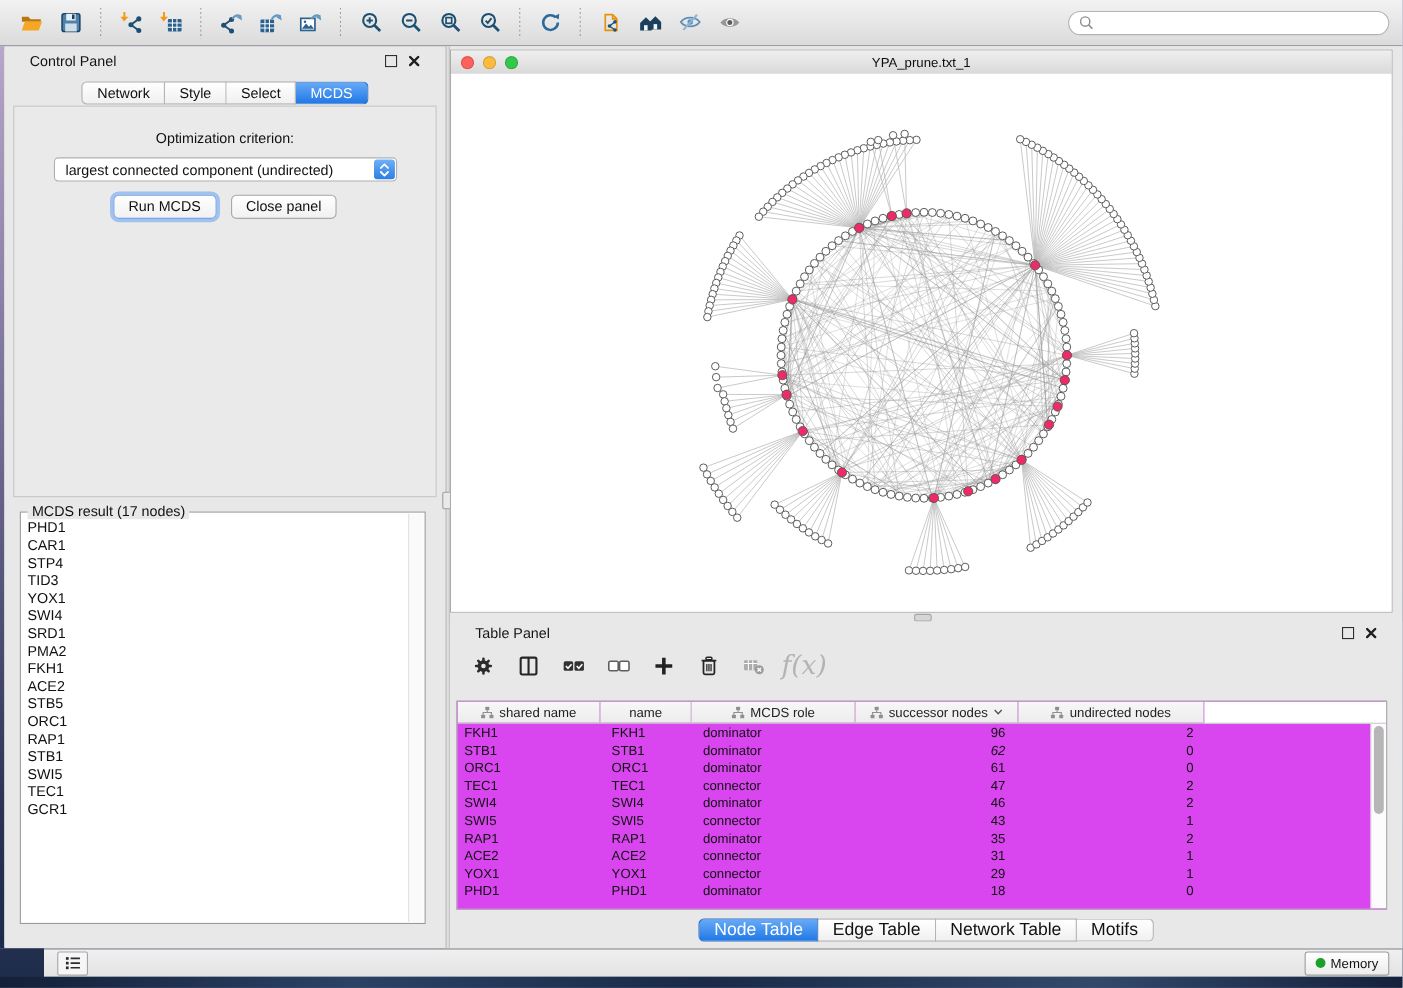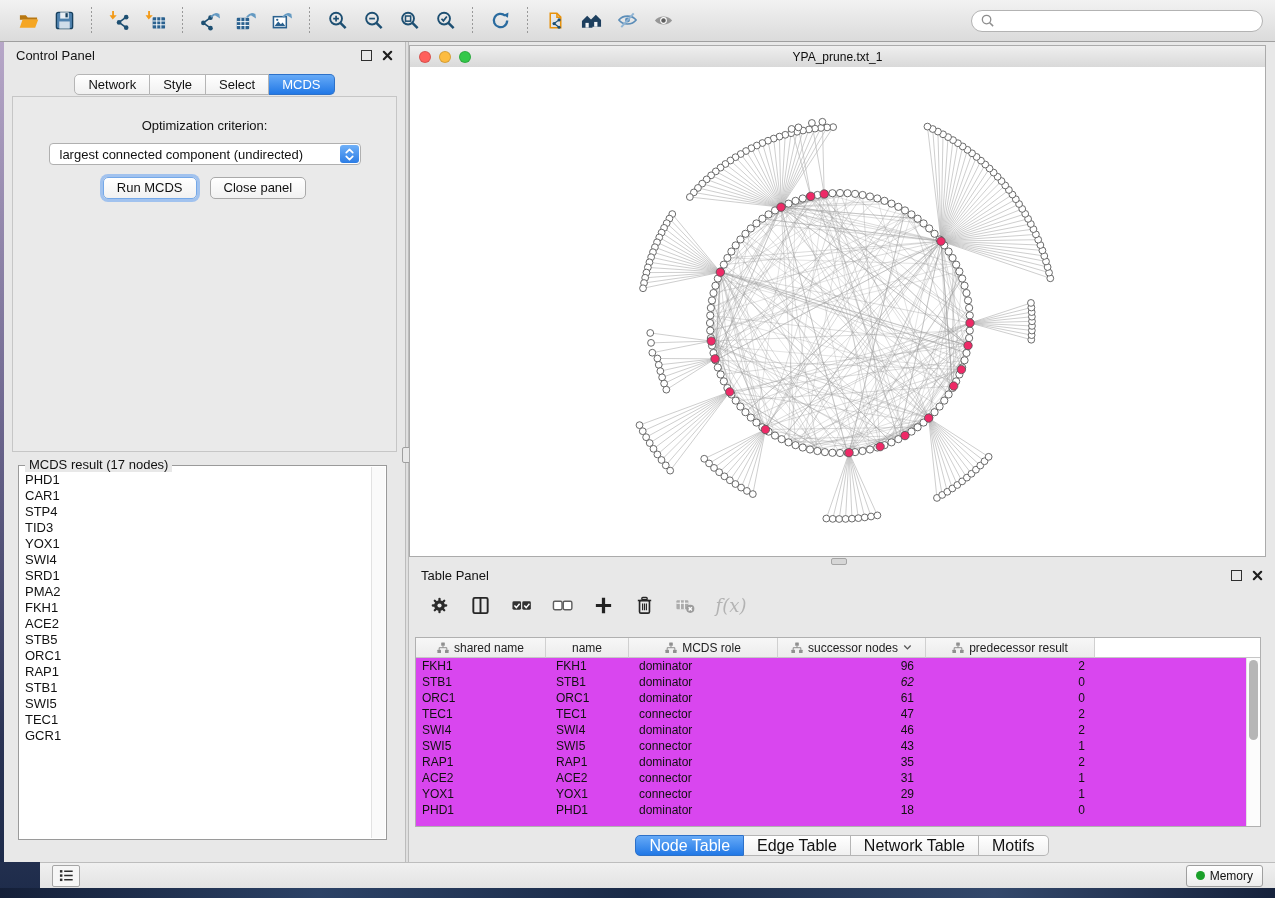--- a/index.html
+++ b/index.html
@@ -14,21 +14,21 @@
   .tsep{width:1px;height:28px;margin:0 9px;
         background-image:linear-gradient(#999 45%,rgba(0,0,0,0) 45%);background-size:1px 4px;}
   .search-wrap{margin-left:auto;margin-right:2px;width:292px;height:22px;background:#fff;
                border:1px solid #b3b3b3;border-radius:12px;display:flex;align-items:center;
                padding-left:8px;box-sizing:border-box;}
   .search-input{border:none;outline:none;flex:1;height:16px;font-size:12px;background:transparent;}
   
   .main{position:absolute;top:42px;left:0;right:0;bottom:36px;background:#e8e8e8;}
   .wall-left{position:absolute;left:0;top:0;width:4px;bottom:0;
              background:linear-gradient(#b7a7c8,#6f6890 45%,#2a3354 85%,#1d2b4a);}
-  .panel-title-row{height:20px;display:flex;align-items:center;padding:0 12px;font-size:13px;color:#141414;}
+  .panel-title-row{height:20px;display:flex;align-items:center;padding:0 23px;font-size:13px;color:#141414;}
   .win-icons{margin-left:auto;display:flex;align-items:center;gap:10px;}
   .float-box{width:9px;height:9px;border:1.5px solid #2f2f2f;background:transparent;}
   
   .control-panel{position:absolute;left:4px;top:3px;width:401px;bottom:1px;background:#e8e8e8;}
   .ctl-tabs{display:flex;justify-content:center;margin-top:9px;position:relative;z-index:2;}
   .seg{height:19px;line-height:19px;padding:0 13px;font-size:13px;color:#111;
        background:linear-gradient(#ffffff,#f0f0f0);border:1px solid #b5b5b5;border-left:none;}
   .seg:first-child{border-left:1px solid #b5b5b5;border-radius:5px 0 0 5px;}
   .seg:last-child{border-radius:0 5px 5px 0;}
   .seg.active{background:linear-gradient(#66aaf7,#2178e6);color:#fff;border-color:#2d71c8;}
@@ -66,21 +66,21 @@
   .tl{width:12px;height:12px;border-radius:50%;box-sizing:border-box;border:1px solid rgba(0,0,0,.15);}
   .net-title{position:absolute;left:0;right:0;text-align:center;font-size:12px;color:#0d0d0d;}
   .net-canvas{position:absolute;left:0;right:0;top:21px;bottom:0;background:#fff;}
   .h-divider{position:absolute;left:0;width:857px;top:515px;height:8px;}
   .h-grip{position:absolute;left:50%;margin-left:-7px;top:1px;width:14px;height:5px;background:#d6d6d6;
           border:1px solid #a5a5a5;border-radius:2px;}
   
   .table-panel{position:absolute;left:0;right:0;top:523px;bottom:0;background:#e8e8e8;}
   .tp-toolbar{display:flex;align-items:center;padding-left:18px;gap:17px;height:36px;margin-top:2px;}
   .ttbtn{width:24px;height:24px;display:flex;align-items:center;justify-content:center;}
-  .fx{font-family:"DejaVu Serif","Liberation Serif",serif;font-style:italic;font-size:18px;color:#b3b3b3;}
+  .fx{font-family:"DejaVu Serif","Liberation Serif",serif;font-style:italic;font-size:24px;color:#b3b3b3;}
   .table-box{position:absolute;left:6px;right:14px;top:72px;bottom:35px;border:1px solid #b0b0b0;
              background:#d946ef;overflow:hidden;}
   .thead{display:flex;height:20px;box-sizing:border-box;}
   .th{display:flex;align-items:center;justify-content:center;gap:5px;font-size:12px;color:#222;
       border-right:1px solid #d0d0d0;border-bottom:1px solid #c6c6c6;box-sizing:border-box;
       background:linear-gradient(#f7f7f7,#ececec);}
   .th-fill{flex:1;border-bottom:1px solid #c6c6c6;box-sizing:border-box;background:#fff;}
   .trow{display:flex;height:16px;font-size:12px;align-items:center;}
   .td{box-sizing:border-box;white-space:nowrap;overflow:hidden;}
   .tscroll{position:absolute;right:0;top:20px;bottom:0;width:13px;background:#fcfcfc;
@@ -1173,21 +1173,21 @@
               <span style="display:flex">
                 <svg width="12" height="12" viewBox="0 0 12 12">
                   <g fill="#8f8f8f">
                     <rect x="4.2" y="0.5" width="3.6" height="3.2" rx=".5"></rect>
                     <rect x="0.4" y="7.8" width="3.6" height="3.2" rx=".5"></rect>
                     <rect x="8" y="7.8" width="3.6" height="3.2" rx=".5"></rect>
                   </g>
                   <path d="M6 3.7v2M2.2 7.8V5.7h7.6v2.1" fill="none" stroke="#8f8f8f" stroke-width="1"></path>
                 </svg>
               </span>
-              <span>predecessor result</span>
+              <span>undirected nodes</span>
             </div>
             <div class="th-fill"></div>
           </div>
         <div id="tbody">
             <div class="trow">
               <div class="td" style="width: 130px; padding-left: 6px;">FKH1</div>
               <div class="td" style="width: 83px; padding-left: 10px;">FKH1</div>
               <div class="td" style="width: 149px; padding-left: 10px;">dominator</div>
               <div class="td" style="width: 148px; text-align: right; padding-right: 12px;">96</div>
               <div class="td" style="width: 169px; text-align: right; padding-right: 10px;">2</div>

